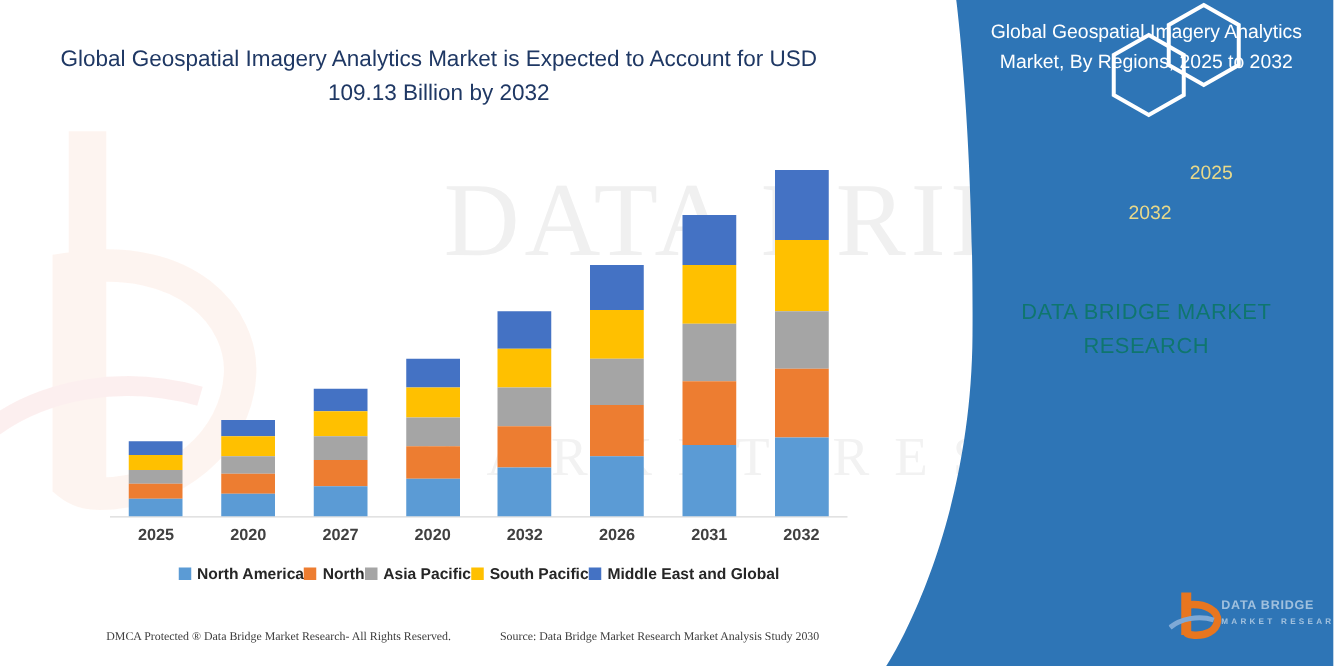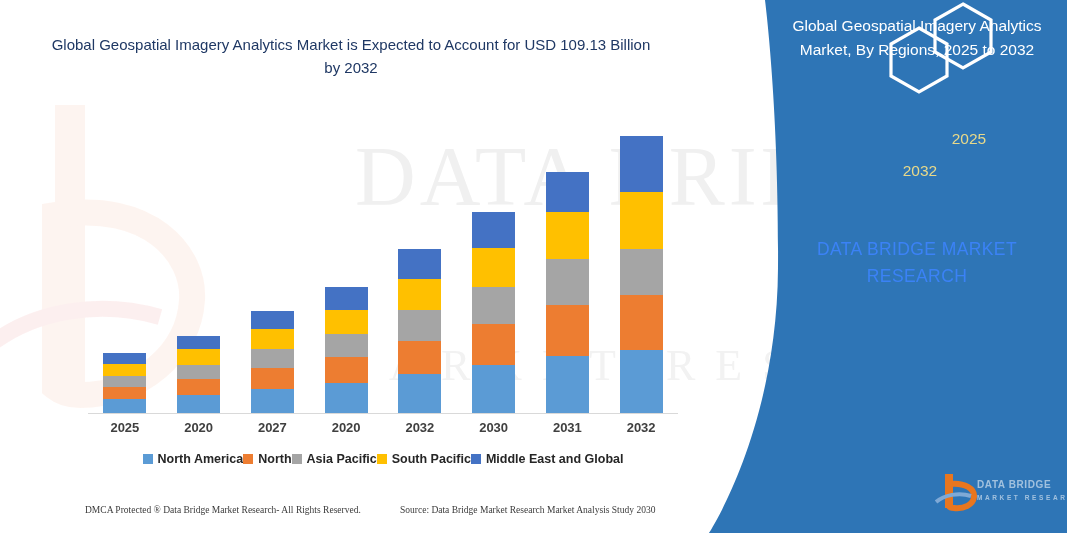--- a/index.html
+++ b/index.html
@@ -52,21 +52,21 @@
     pointer-events: none;
     opacity: .55;
   }
 
   
   .chart-title {
     position: absolute;
     left: 46px; top: 34px;
     width: 610px;
     text-align: center;
-    font-size: 15px;
+    font-size: 18px;
     line-height: 1.5;
     color: #1f3864;
     z-index: 5;
   }
 
   .plot {
     position: absolute;
     left: 88px;
     top: 100px;
     width: 590px;
@@ -196,21 +196,21 @@
   .hex-2032 { left: 123px; top: 162px; width: 60px; }
 
   .brand {
     position: absolute;
     left: 10px; top: 236px;
     width: 280px;
     text-align: center;
     font-size: 17.5px;
     line-height: 1.55;
     letter-spacing: .4px;
-    color: #3b82f6;
+    color: #0f766e;
   }
 
   .logo {
     position: absolute;
     left: 168px; top: 472px;
     width: 140px; height: 46px;
   }
   .logo-text {
     position: absolute;
     left: 42px; top: 6px;
@@ -318,21 +318,21 @@
         </div>
       </div>
   </div>
 
   <div class="xlabels" id="xlabels">
       <div class="xlabel">2025</div>
       <div class="xlabel">2020</div>
       <div class="xlabel">2027</div>
       <div class="xlabel">2020</div>
       <div class="xlabel">2032</div>
-      <div class="xlabel">2030</div>
+      <div class="xlabel">2026</div>
       <div class="xlabel">2031</div>
       <div class="xlabel">2032</div>
     </div>
 
   <div class="legend" id="legend">
       <div class="legend-item">
         <span class="legend-swatch" style="background: rgb(91, 155, 213);"></span>
         <span>North America</span>
       </div>
       <div class="legend-item">

